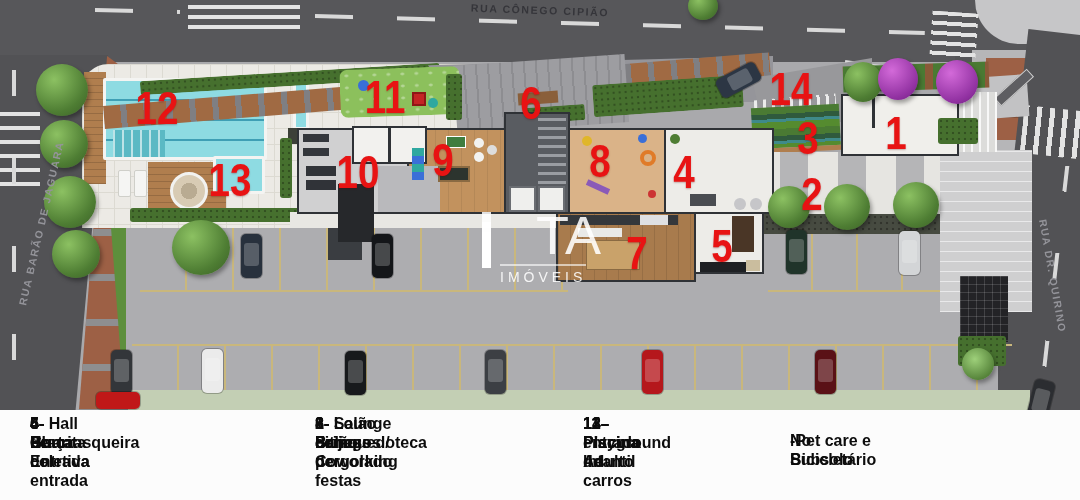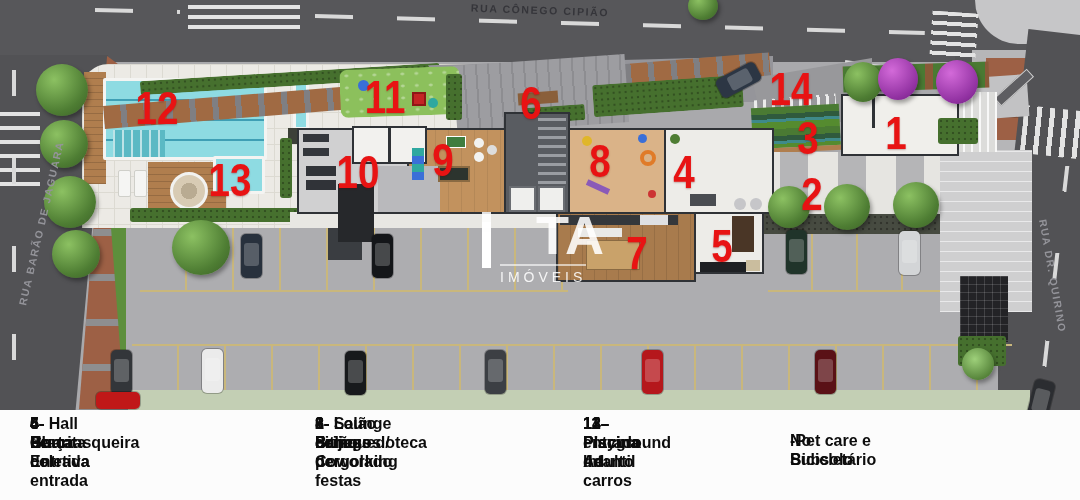--- a/index.html
+++ b/index.html
@@ -100,21 +100,21 @@
   .car{width:21px;height:44px;border-radius:5px;box-shadow:0 0 0 1px rgba(0,0,0,.25);}
   .car::after{content:'';position:absolute;left:3px;right:3px;top:9px;bottom:12px;
               border-radius:3px;background:rgba(255,255,255,.22);}
 
   
   .mk{color:#e81313;font-weight:800;font-size:47px;line-height:1;
       transform:translate(-50%,-50%) scaleX(.82);text-shadow:0 1px 2px rgba(90,0,0,.3);}
   .wm{left:478px;top:208px;width:180px;height:84px;color:rgba(255,255,255,.88);}
   .wm-bars{left:4px;bottom:24px;display:flex;align-items:flex-end;gap:3px;position:absolute;}
   .wm-bars i{display:block;width:9px;background:rgba(255,255,255,.85);}
-  .wm-ta{left:58px;top:0px;font-size:54px;font-weight:bold;line-height:1;}
+  .wm-ta{left:58px;top:0px;font-size:54px;font-weight:normal;line-height:1;}
   .wm-sub{left:22px;top:56px;font-size:14px;letter-spacing:4px;
           border-top:2px solid rgba(255,255,255,.6);padding-top:3px;}
   .legend{left:0;top:410px;width:1080px;height:90px;background:#fcfcfc;}
   .leg-col{top:4px;}
   .leg-col p{position:static;margin:0;font-size:16px;font-weight:bold;line-height:19px;color:#0c0c0c;}
 </style>
 </head>
 <body>
 
 <div id="scene">

